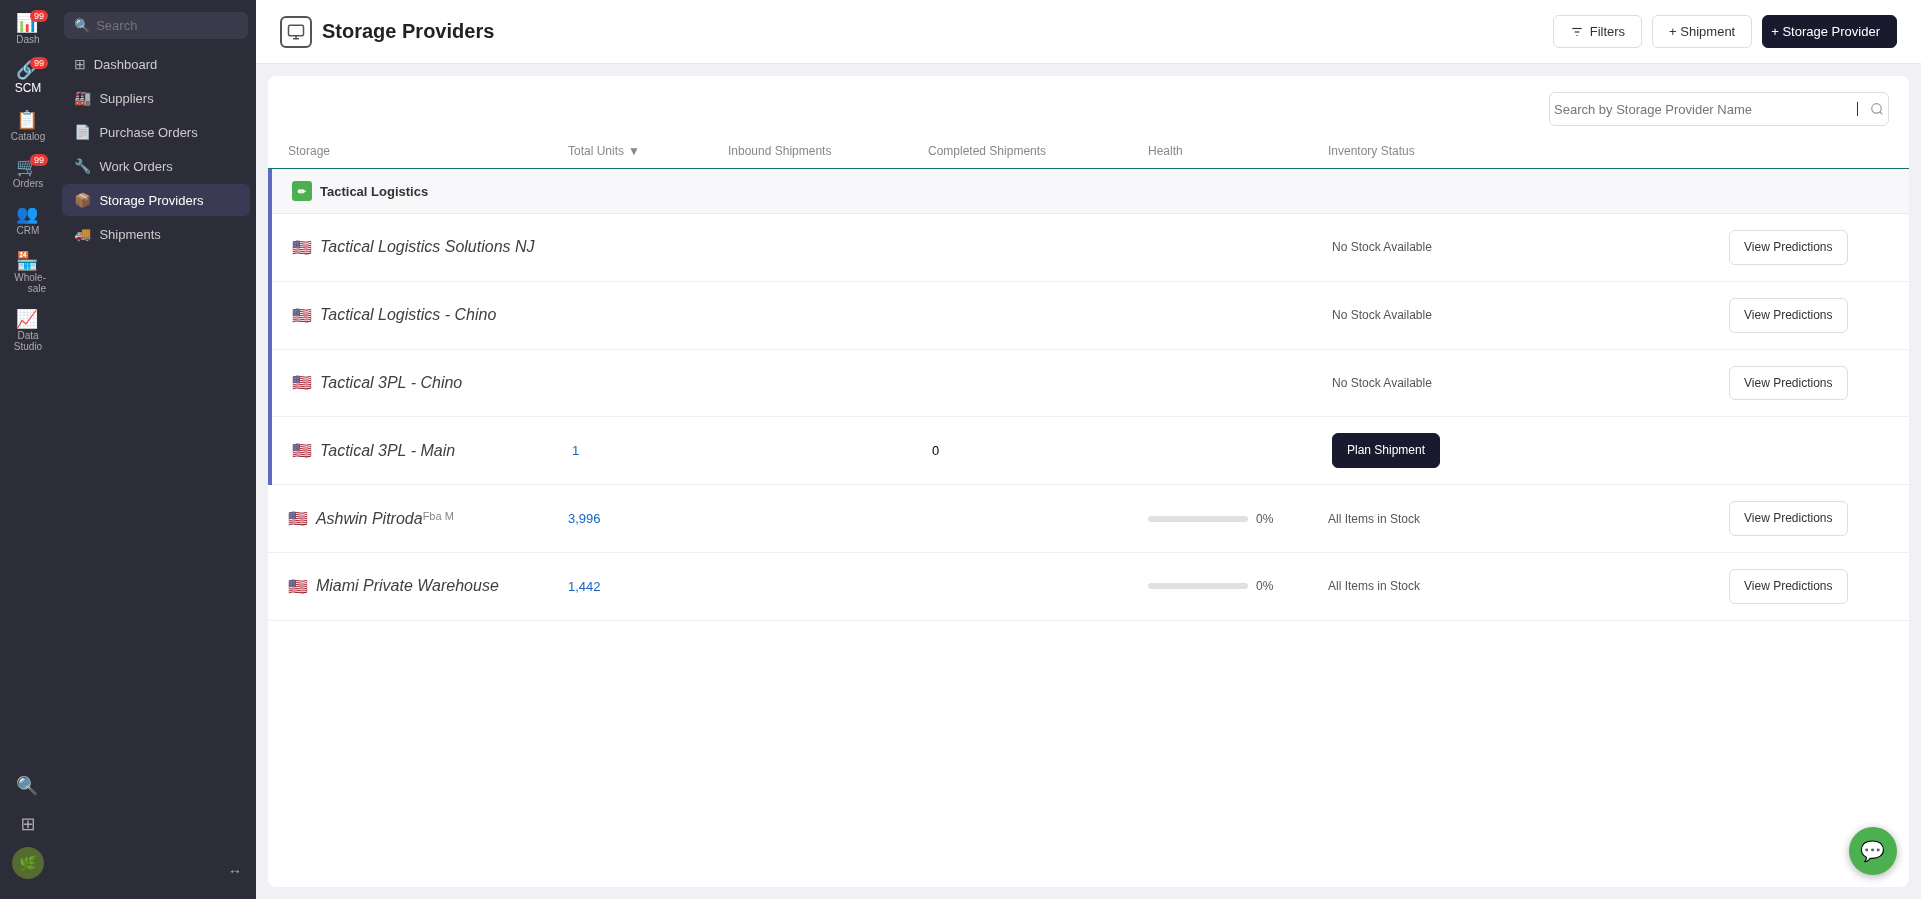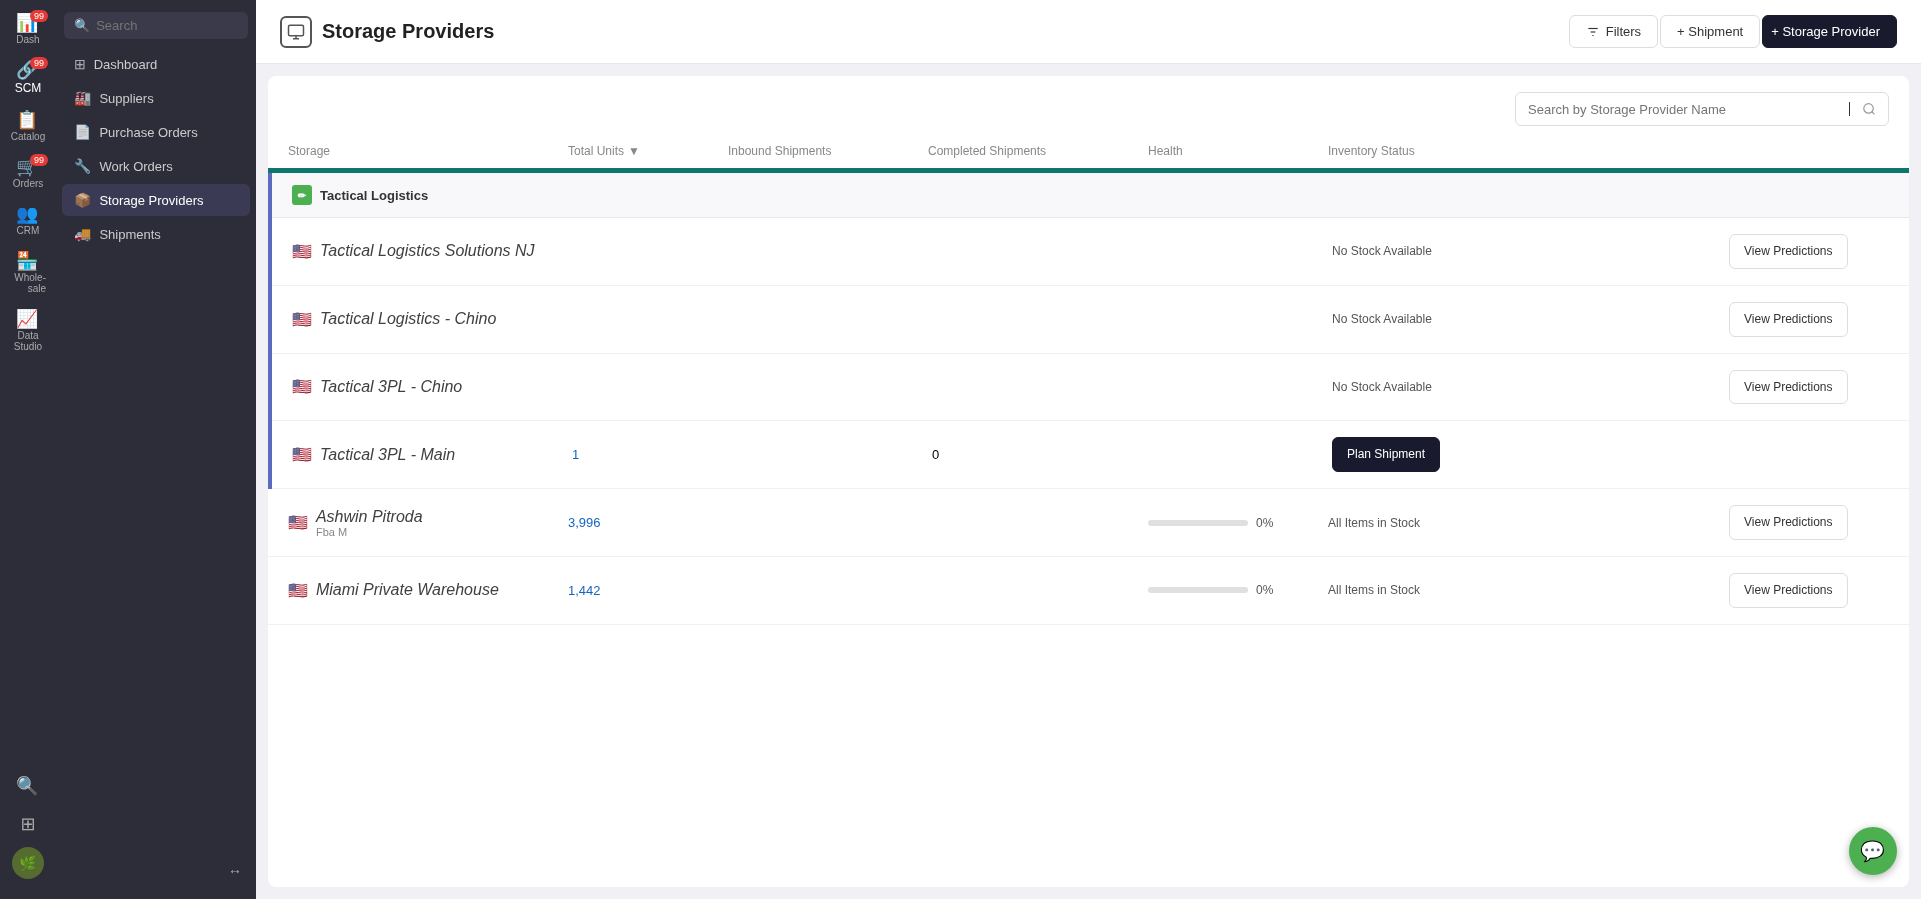--- a/index.html
+++ b/index.html
@@ -138,21 +138,21 @@
       font-size: 16px;
     }
     .page-title {
       font-size: 20px;
       font-weight: 600;
       color: #222;
     }
     .top-bar-right {
       display: flex;
       align-items: center;
-      gap: 2px;
+      gap: 10px;
     }
     .btn {
       padding: 8px 16px;
       border-radius: 6px;
       cursor: pointer;
       font-size: 13px;
       font-weight: 500;
       border: 1px solid #ddd;
       background: #fff;
       color: #333;
@@ -181,23 +181,23 @@
     .search-bar-row {
       display: flex;
       justify-content: flex-end;
       padding: 16px 20px 8px;
     }
     .search-input-wrap {
       display: flex;
       align-items: center;
       border: 1px solid #ddd;
       border-radius: 6px;
-      padding: 8px 12px;
+      padding: 8px 4px;
       gap: 12px;
-      width: 374px;
+      width: 340px;
       background: #fff;
     }
     .search-input-wrap input {
       border: none;
       outline: none;
       font-size: 13px;
       color: #333;
       width: 100%;
     }
     .search-input-wrap .cursor-bar {
@@ -207,21 +207,21 @@
       animation: blink 1s infinite;
     }
     @keyframes blink { 0%,100%{opacity:1} 50%{opacity:0} }
 
     
     .table-container { padding: 0 0; }
     .table-header {
       display: grid;
       grid-template-columns: 280px 160px 200px 220px 180px 1fr 160px;
       padding: 10px 20px;
-      border-bottom: 5px solid #0f766e;
+      border-bottom: 1px solid #0f766e;
       color: #888;
       font-size: 12px;
       font-weight: 500;
     }
     .table-header .col-header {
       display: flex;
       align-items: center;
       gap: 4px;
     }
 
@@ -269,21 +269,21 @@
     .storage-cell {
       display: flex;
       align-items: center;
       gap: 8px;
     }
     .flag-emoji { font-size: 16px; }
     .storage-sublabel {
       font-size: 11px;
       color: #888;
     }
-    .storage-name-wrap { display: flex; flex-direction: column; }
+    .storage-name-wrap { display: flex; flex-direction: row; }
 
     .total-units-link {
       color: #1565c0;
       text-decoration: none;
       font-size: 13px;
     }
 
     .status-text { font-size: 12px; color: #555; }
     .due-text { color: #f9a825; font-size: 11px; font-weight: 600; }
 

